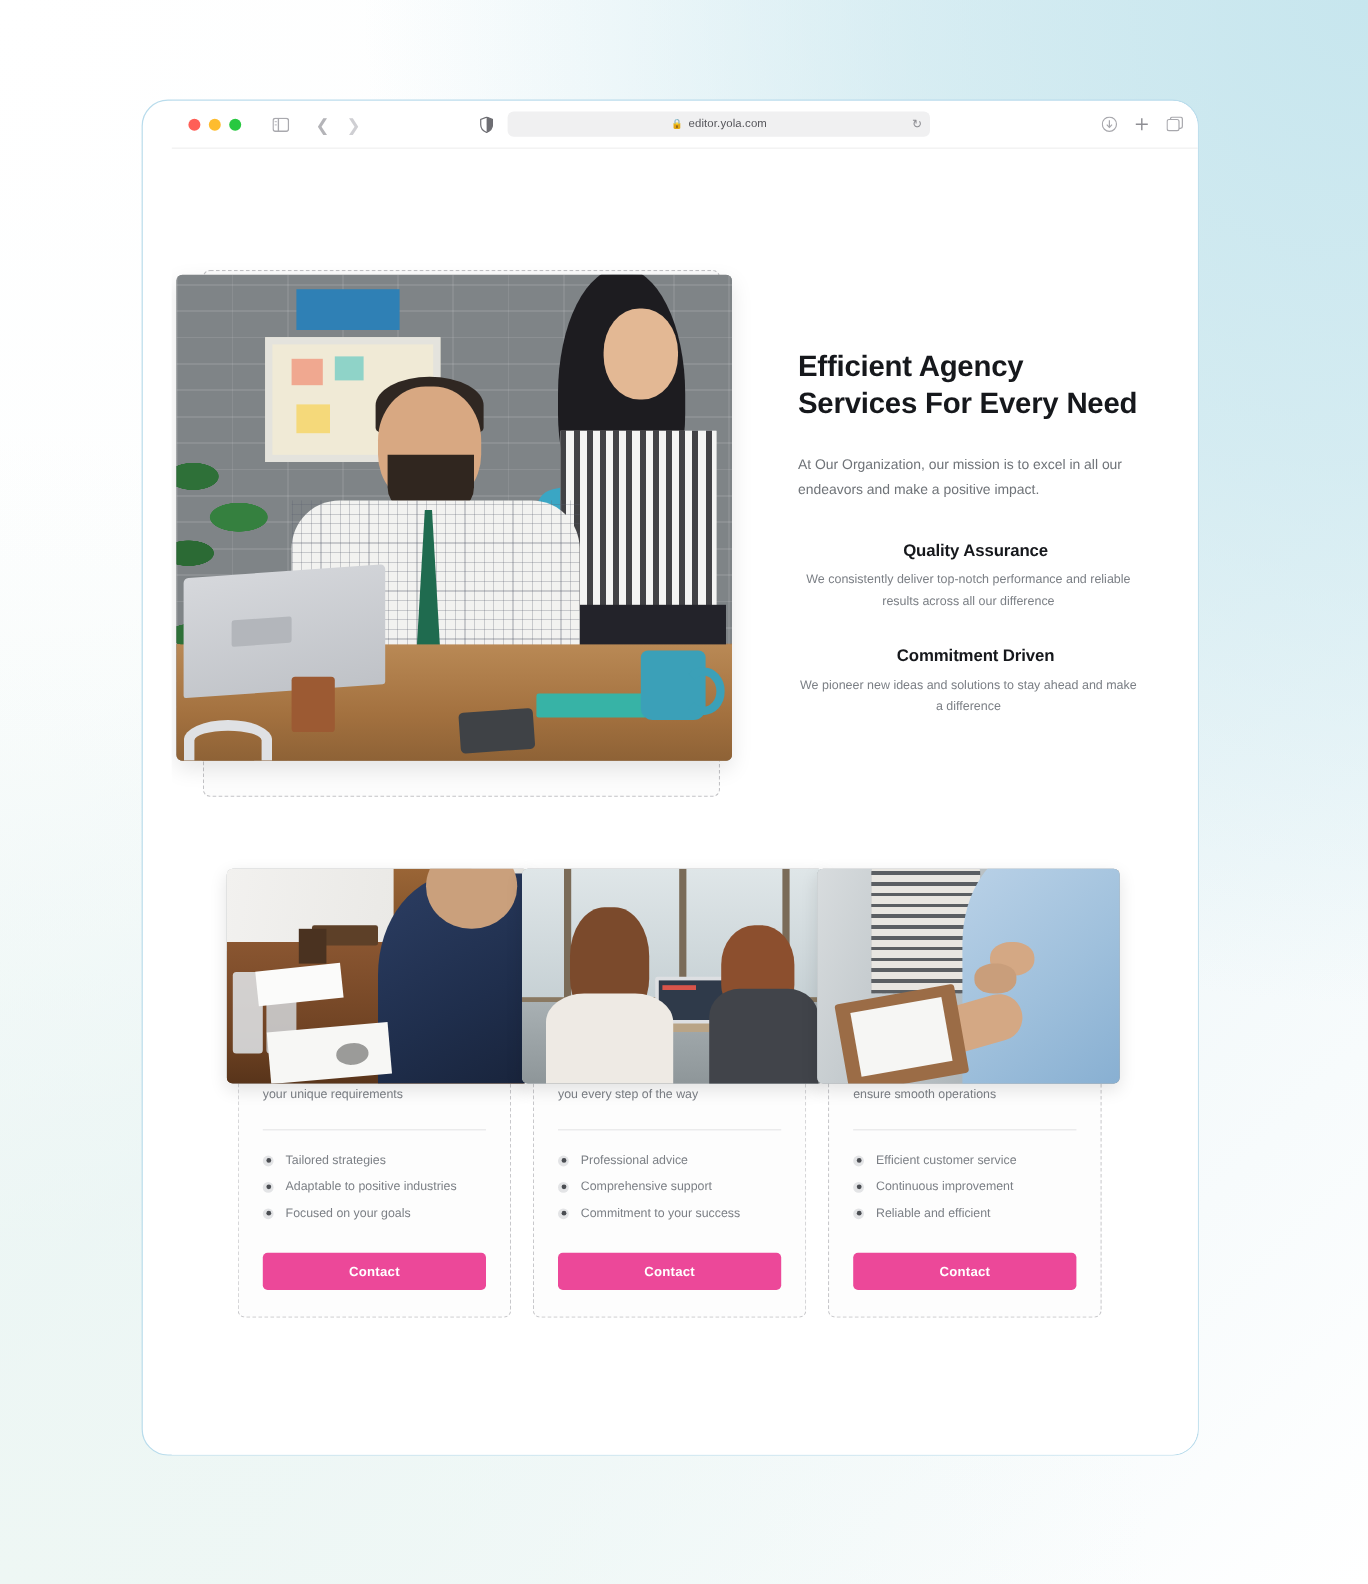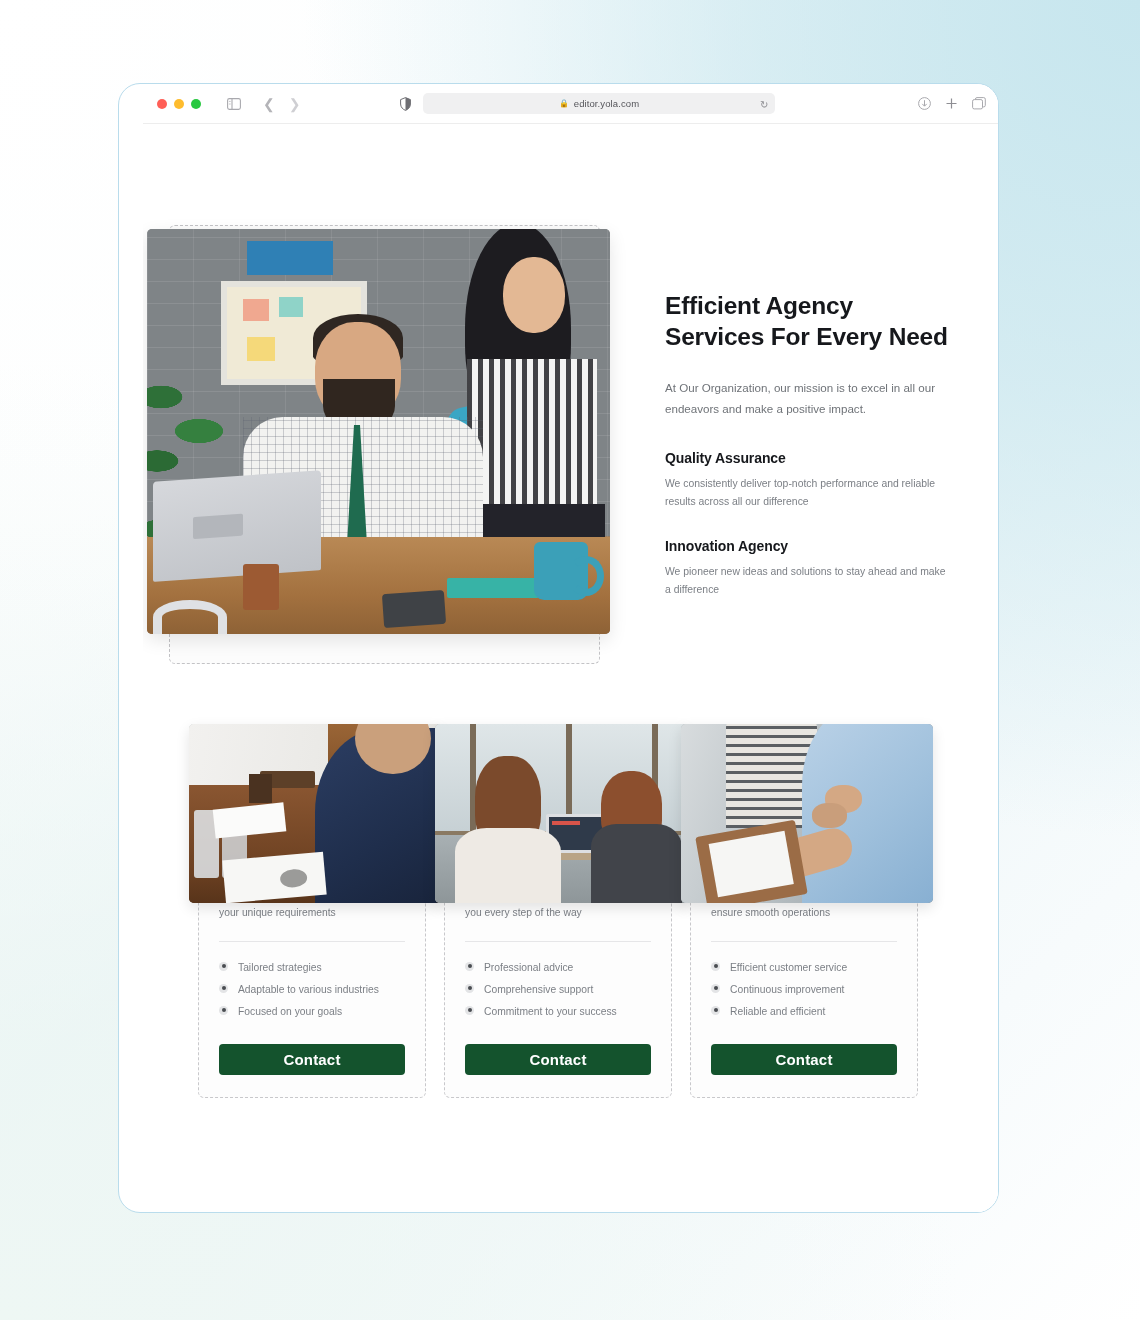--- a/index.html
+++ b/index.html
@@ -127,21 +127,21 @@
     color: #16181c;
     letter-spacing: -0.2px;
   }
   .hero-sub {
     margin-top: 24px;
     font-size: 11.6px;
     line-height: 1.87;
     color: #6f7378;
     width: 285px;
   }
-  .feat { margin-top: 30px; }
+  .feat { margin-top: 30px; text-align: center; }
   .feat + .feat { margin-top: 27px; }
   .feat-title {
     font-size: 14px;
     font-weight: 700;
     color: #16181c;
     letter-spacing: -0.1px;
   }
   .feat-text {
     margin-top: 9px;
     font-size: 10.4px;
@@ -190,20 +190,21 @@
     color: #7b7f85;
   }
   .card-sep {
     margin: 19px 0 0 0;
     height: 1px;
     background: #e6e6e8;
   }
   .card-list { list-style: none; margin-top: 14px; }
   .card-list li {
     display: flex;
+    align-items: center;
     gap: 10px;
     font-size: 10.3px;
     color: #7b7f85;
     padding: 5.5px 0;
   }
   .bullet {
     flex: 0 0 auto;
     width: 9px; height: 9px;
     border-radius: 50%;
     background: #e3e4e6;
@@ -217,23 +218,23 @@
     border-radius: 50%;
     background: #4a4d52;
   }
   .contact-btn {
     display: block;
     width: 100%;
     margin-top: 22px;
     height: 31px;
     border: none;
     border-radius: 4px;
-    background: #14532d;
+    background: #ec4899;
     color: #ffffff;
-    font-size: 15px;
+    font-size: 11px;
     font-weight: 700;
     font-family: "Liberation Sans", sans-serif;
     letter-spacing: .2px;
     cursor: pointer;
   }
 
   
   .ph-hero {
     background:
       
@@ -529,21 +530,21 @@
           <span>Services For Every Need</span>
         </h1>
         <p class="hero-sub">At Our Organization, our mission is to excel in all our endeavors and make a positive impact.</p>
 
         <div class="feat">
           <div class="feat-title">Quality Assurance</div>
           <div class="feat-text">We consistently deliver top-notch performance and reliable results across all our difference</div>
         </div>
 
         <div class="feat">
-          <div class="feat-title">Innovation Agency</div>
+          <div class="feat-title">Commitment Driven</div>
           <div class="feat-text">We pioneer new ideas and solutions to stay ahead and make a difference</div>
         </div>
       </div>
 
       <div class="cards">
 
         <div class="card">
           <div class="card-img">
             <div class="photo ph-c1">
               <div class="c1-wall"></div>
@@ -562,21 +563,21 @@
           <div class="card-title">Custom Solutions</div>
           <div class="card-text">We provide personalized services that fit your unique requirements</div>
           <div class="card-sep"></div>
           <ul class="card-list">
             <li>
               <span class="bullet"></span>
               <span>Tailored strategies</span>
             </li>
             <li>
               <span class="bullet"></span>
-              <span>Adaptable to various industries</span>
+              <span>Adaptable to positive industries</span>
             </li>
             <li>
               <span class="bullet"></span>
               <span>Focused on your goals</span>
             </li>
           </ul>
           <button class="contact-btn">Contact</button>
         </div>
 
         <div class="card">

